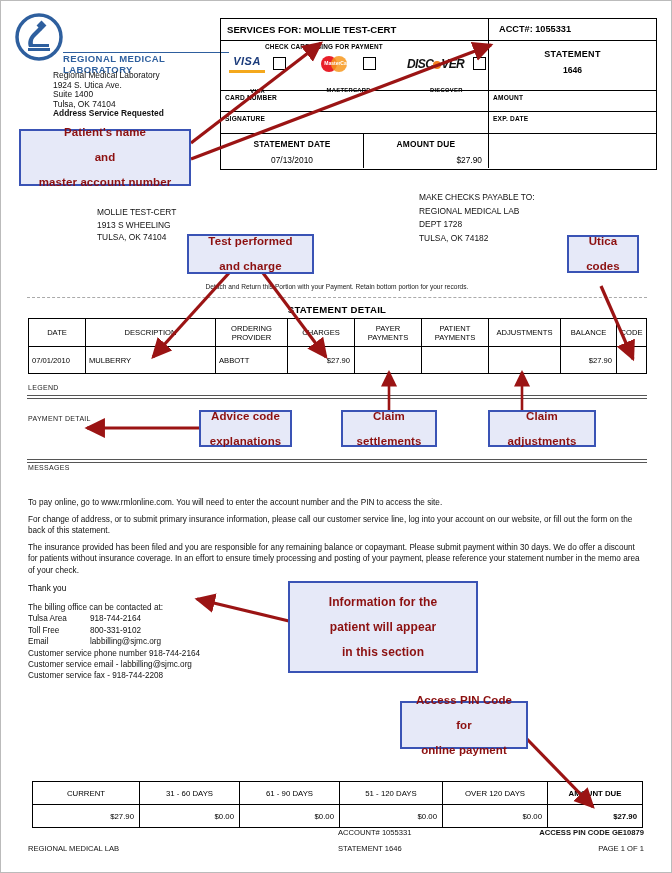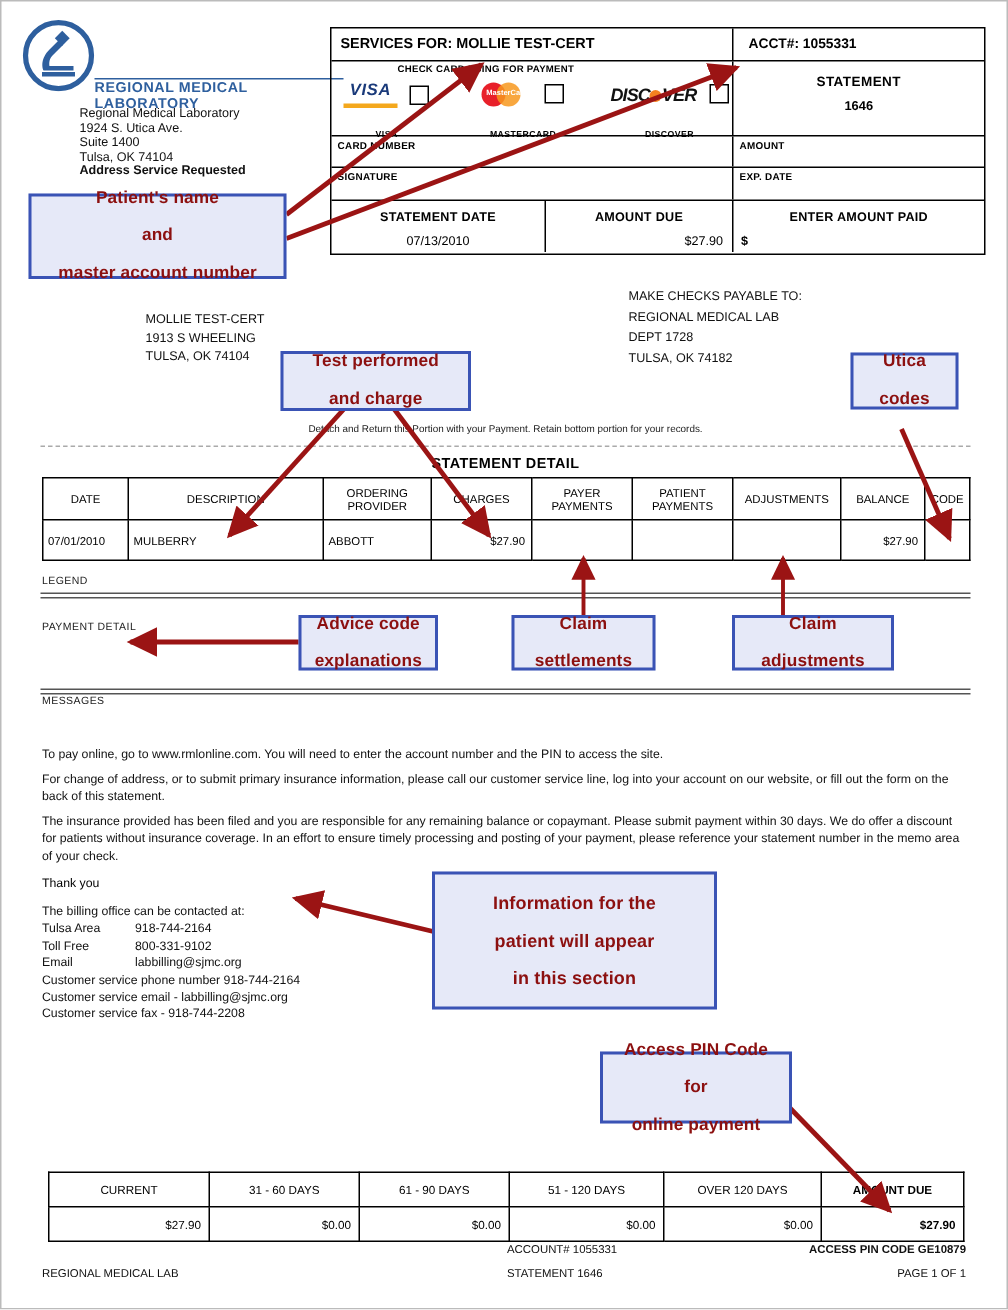--- a/index.html
+++ b/index.html
@@ -282,24 +282,20 @@
     </div>
 
     <div class="cp-row" id="cp-r5">
       <div class="cp-b" id="cp-sd">
         <div class="h">STATEMENT DATE</div>
         <div class="v">07/13/2010</div>
       </div>
       <div class="cp-b" id="cp-ad">
         <div class="h">AMOUNT DUE</div>
         <div class="v">$27.90</div>
-      </div>
-      <div class="cp-b" id="cp-ep">
-        <div class="h">ENTER AMOUNT PAID</div>
-        <div class="v">$</div>
       </div>
     </div>
   </div>
 
   <div id="patient-addr">
     <div>MOLLIE TEST-CERT</div>
     <div>1913 S WHEELING</div>
     <div>TULSA, OK 74104</div>
   </div>
 

